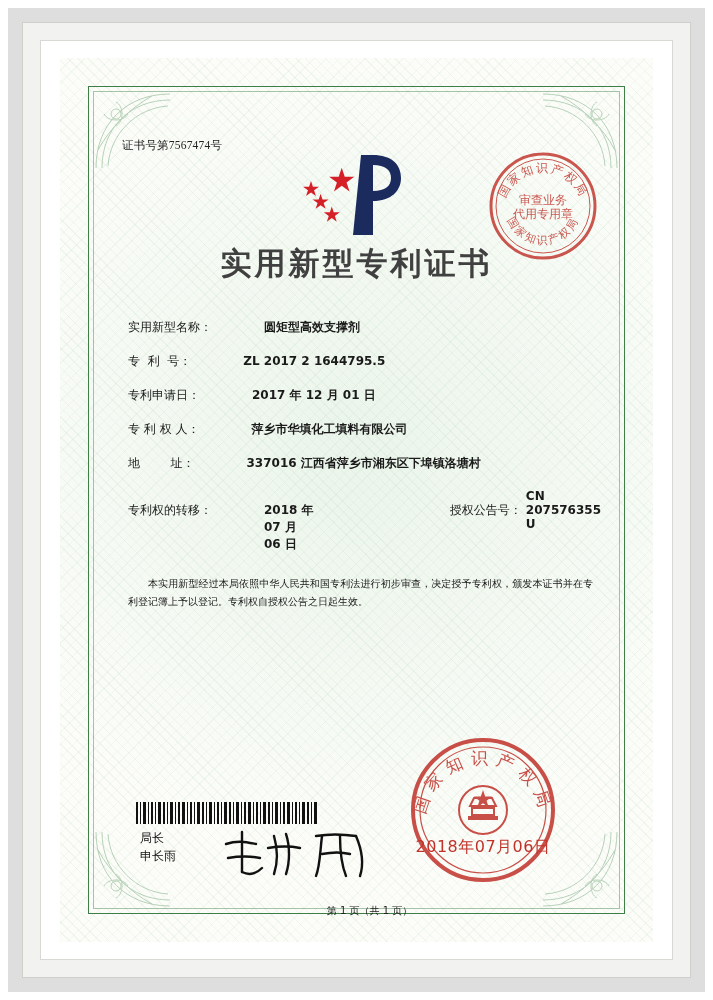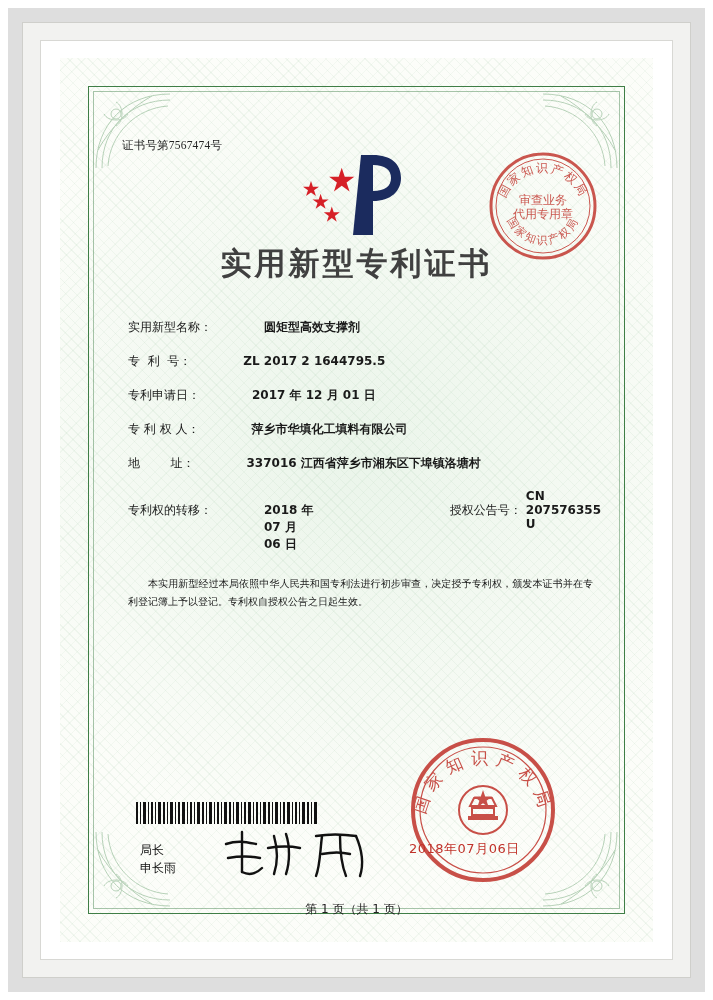--- a/index.html
+++ b/index.html
@@ -185,44 +185,44 @@
     bottom: 118px;
     width: 182px;
     height: 22px;
     z-index: 4;
   }
 
   
   .sign-block {
     position: absolute;
     left: 80px;
-    bottom: 64px;
+    bottom: 76px;
     z-index: 4;
     font-family: "DejaVu Sans", sans-serif;
     font-size: 12px;
     color: #111;
     line-height: 1.55;
   }
   .sign-hand {
     position: absolute;
     left: 156px;
     bottom: 58px;
     z-index: 5;
     width: 170px;
     height: 58px;
   }
 
   .footer {
     position: absolute;
     bottom: 24px;
-    left: 0;
+    left: 13px;
     width: 100%;
     text-align: center;
     font-family: "DejaVu Sans", sans-serif;
-    font-size: 12px;
+    font-size: 10px;
     color: #222;
     z-index: 4;
   }
 
   
   .seal-top {
     position: absolute;
     right: 54px;
     top: 92px;
     width: 112px;
@@ -235,22 +235,23 @@
     bottom: 58px;
     width: 148px;
     height: 148px;
     z-index: 6;
   }
   .seal-date {
     position: absolute;
     right: 96px;
     bottom: 84px;
     width: 148px;
-    font-family: "DejaVu Sans", sans-serif;
-    font-size: 13px;
+    text-align: center;
+    font-family: "DejaVu Sans", sans-serif;
+    font-size: 16px;
     color: #c0322a;
     z-index: 7;
     letter-spacing: 0.5px;
   }
 </style>
 </head>
 <body>
 
 <div id="page">
 

